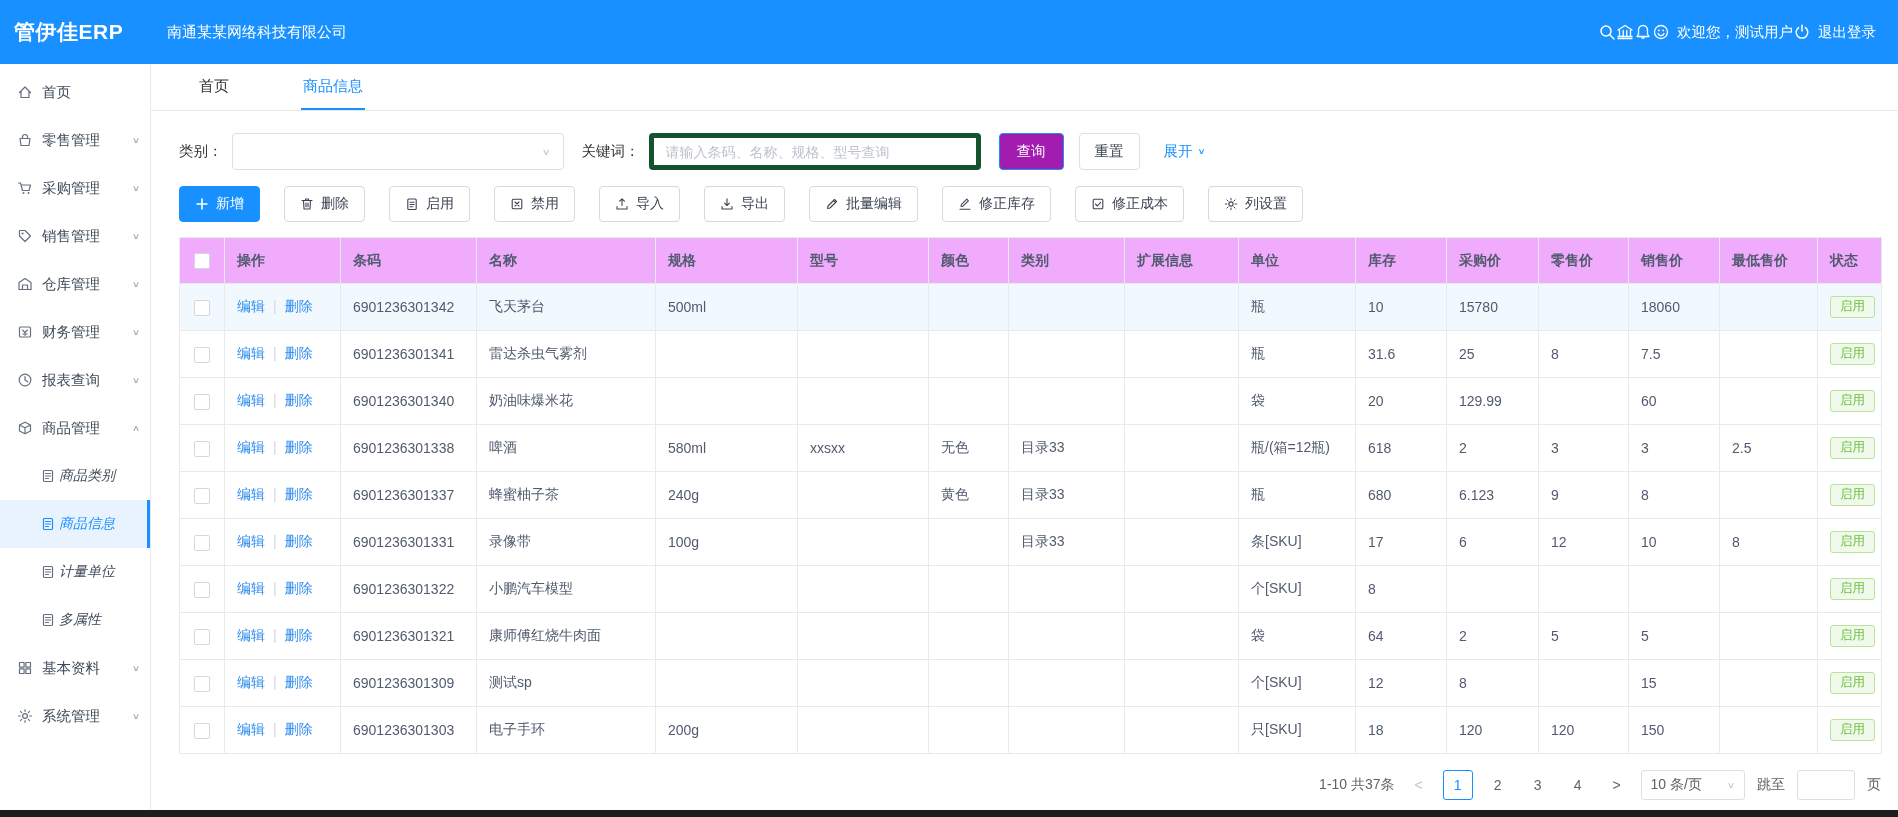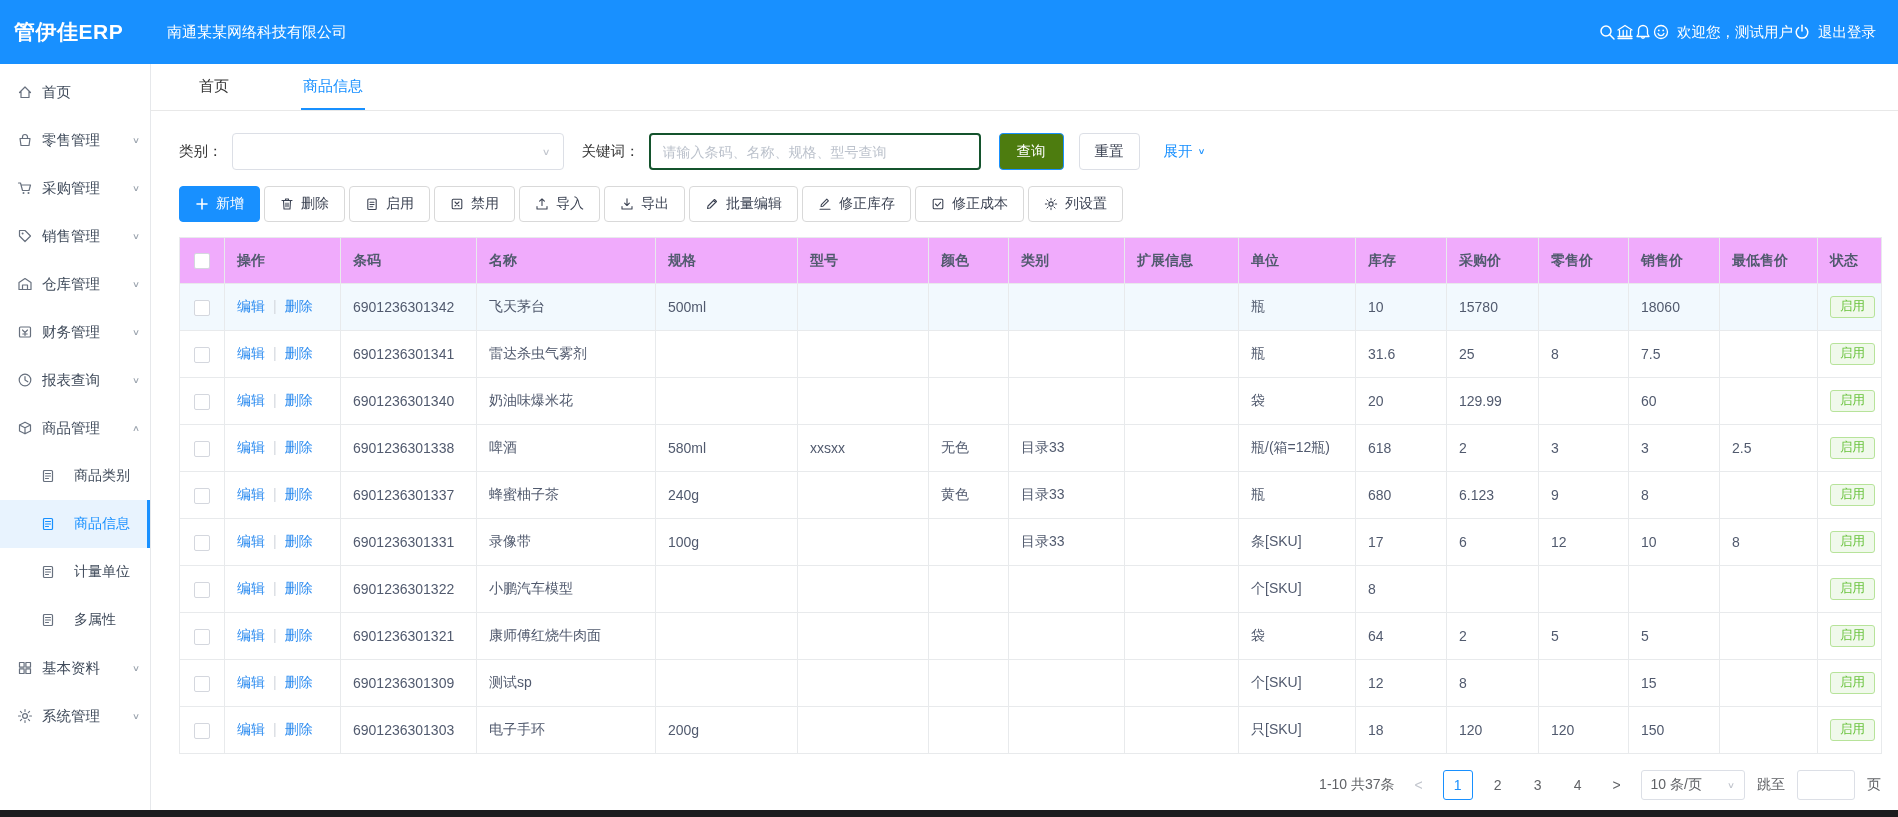--- a/index.html
+++ b/index.html
@@ -17,48 +17,48 @@
 
   
   .layout { display:flex; height:769px; }
   .sidebar { width:151px; min-width:151px; background:#fff; border-right:1px solid #e6e8eb; padding-top:4px; }
   .sb-item { height:48px; display:flex; align-items:center; padding:0 10px 0 17px; color:#3f4a5a; cursor:pointer; font-size:14.5px; }
   .sb-item .sb-icon, .sb-child .sb-icon { display:inline-flex; color:#67707e; }
   .sb-icon svg { width:16px; height:16px; display:block; }
   .sb-label { margin-left:9px; flex:1; white-space:nowrap; }
   .chev { color:#9aa3ad; font-size:11px; transform:scaleY(.75); }
   .sb-child { height:48px; display:flex; align-items:center; padding-left:40px; font-size:14px; color:#3f4a5a; cursor:pointer; }
-  .sb-child .sb-label { margin-left:18px; }
+  .sb-child .sb-label { margin-left:3px;font-style:italic; }
   .sb-child.active { background:#e8f3fe; color:#1890ff; box-shadow:inset -3px 0 0 #1890ff; }
   .sb-child.active .sb-icon { color:#1890ff; }
 
   .main { flex:1; display:flex; flex-direction:column; overflow:hidden; }
 
   
   .tabbar { height:47px; border-bottom:1px solid #e8e8e8; display:flex; align-items:stretch; padding-left:46px; gap:70px; }
   .tab { display:flex; align-items:center; font-size:15px; color:#333; border-bottom:2px solid transparent; cursor:pointer; padding:0 2px; }
   .tab.active { color:#1890ff; border-bottom-color:#1890ff; }
 
   .content { padding:22px 0 0 28px; }
 
   
   .filters { display:flex; align-items:center; margin-bottom:16px; }
   .fgroup { display:flex; align-items:center; margin-right:18px; }
   .flabel { font-size:14.5px; color:#333; margin-right:9px; white-space:nowrap; }
   .select { width:332px; height:37px; border:1px solid #dcdfe6; border-radius:4px; background:#fff; display:flex; align-items:center; justify-content:flex-end; padding-right:12px; cursor:pointer; }
   .select .chev { color:#c0c4cc; font-size:12px; }
-  .finput { width:332px; height:37px; border:2px solid #14532d; border-radius:4px; padding:0 12px; font-size:14px; color:#333; outline:none; font-family:inherit; }
+  .finput { width:332px; height:37px; border:5px solid #14532d; border-radius:4px; padding:0 12px; font-size:14px; color:#333; outline:none; font-family:inherit; }
   .finput::placeholder { color:#bcc2cc; }
-  .btn-primary { background:#4d7c0f; color:#fff; border:1px solid #1890ff; border-radius:4px; height:37px; padding:0 17px; font-size:14.5px; cursor:pointer; font-family:inherit; margin-left:0; }
+  .btn-primary { background:#a21caf; color:#fff; border:1px solid #1890ff; border-radius:4px; height:37px; padding:0 17px; font-size:14.5px; cursor:pointer; font-family:inherit; margin-left:0; }
   .btn-plain { background:#fff; border:1px solid #dcdfe6; border-radius:4px; height:37px; padding:0 15px; font-size:14.5px; color:#3c4353; cursor:pointer; font-family:inherit; margin-left:15px; }
   .expand-link { color:#1890ff; font-size:14.5px; margin-left:24px; cursor:pointer; text-decoration:none; display:inline-flex; align-items:center; gap:5px; }
   .expand-link .chev { color:#1890ff; }
 
   
-  .toolbar { display:flex; gap:4px; margin-bottom:15px; flex-wrap:nowrap;align-items:flex-end; }
+  .toolbar { display:flex; gap:24px; margin-bottom:15px; flex-wrap:nowrap;align-items:flex-end; }
   .tbtn { display:inline-flex; align-items:center; gap:7px; height:36px; padding:0 15px; background:#fff; border:1px solid #d9d9d9; border-radius:4px; font-size:14px; color:#3c4353; cursor:pointer; font-family:inherit; white-space:nowrap; }
   .tbtn.primary { background:#1890ff; border-color:#1890ff; color:#fff; }
   .tb-icon { display:inline-flex; }
   .tb-icon svg { width:14px; height:14px; display:block; }
 
   
   table { border-collapse:collapse; table-layout:fixed; width:1702px; font-size:14px; }
   th, td { border:1px solid #e8eaec; height:47px; padding:0 12px; text-align:left; overflow:hidden; white-space:nowrap; }
   thead th { background:#f0abfc; color:#515a6e; font-weight:bold; height:46px; font-size:14px; }
   td { color:#515a6e; }

